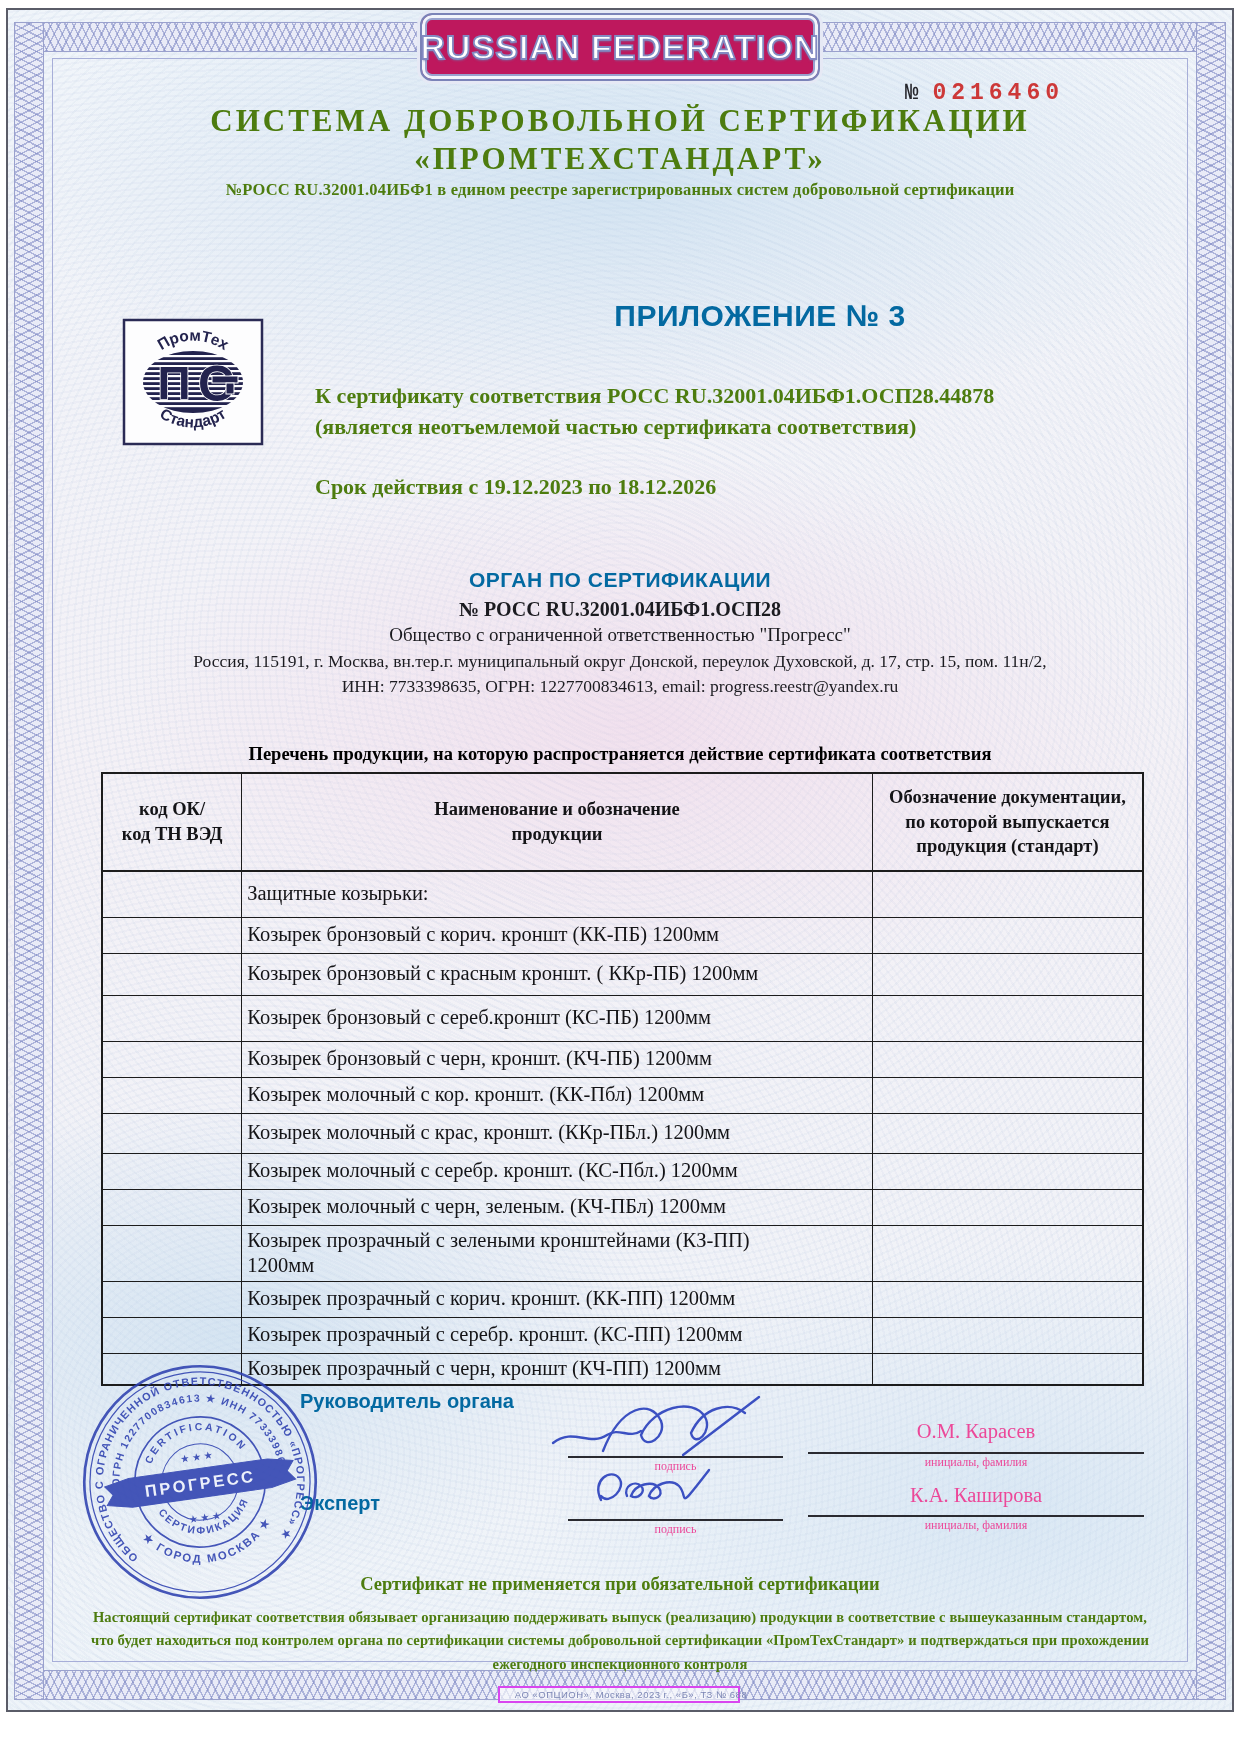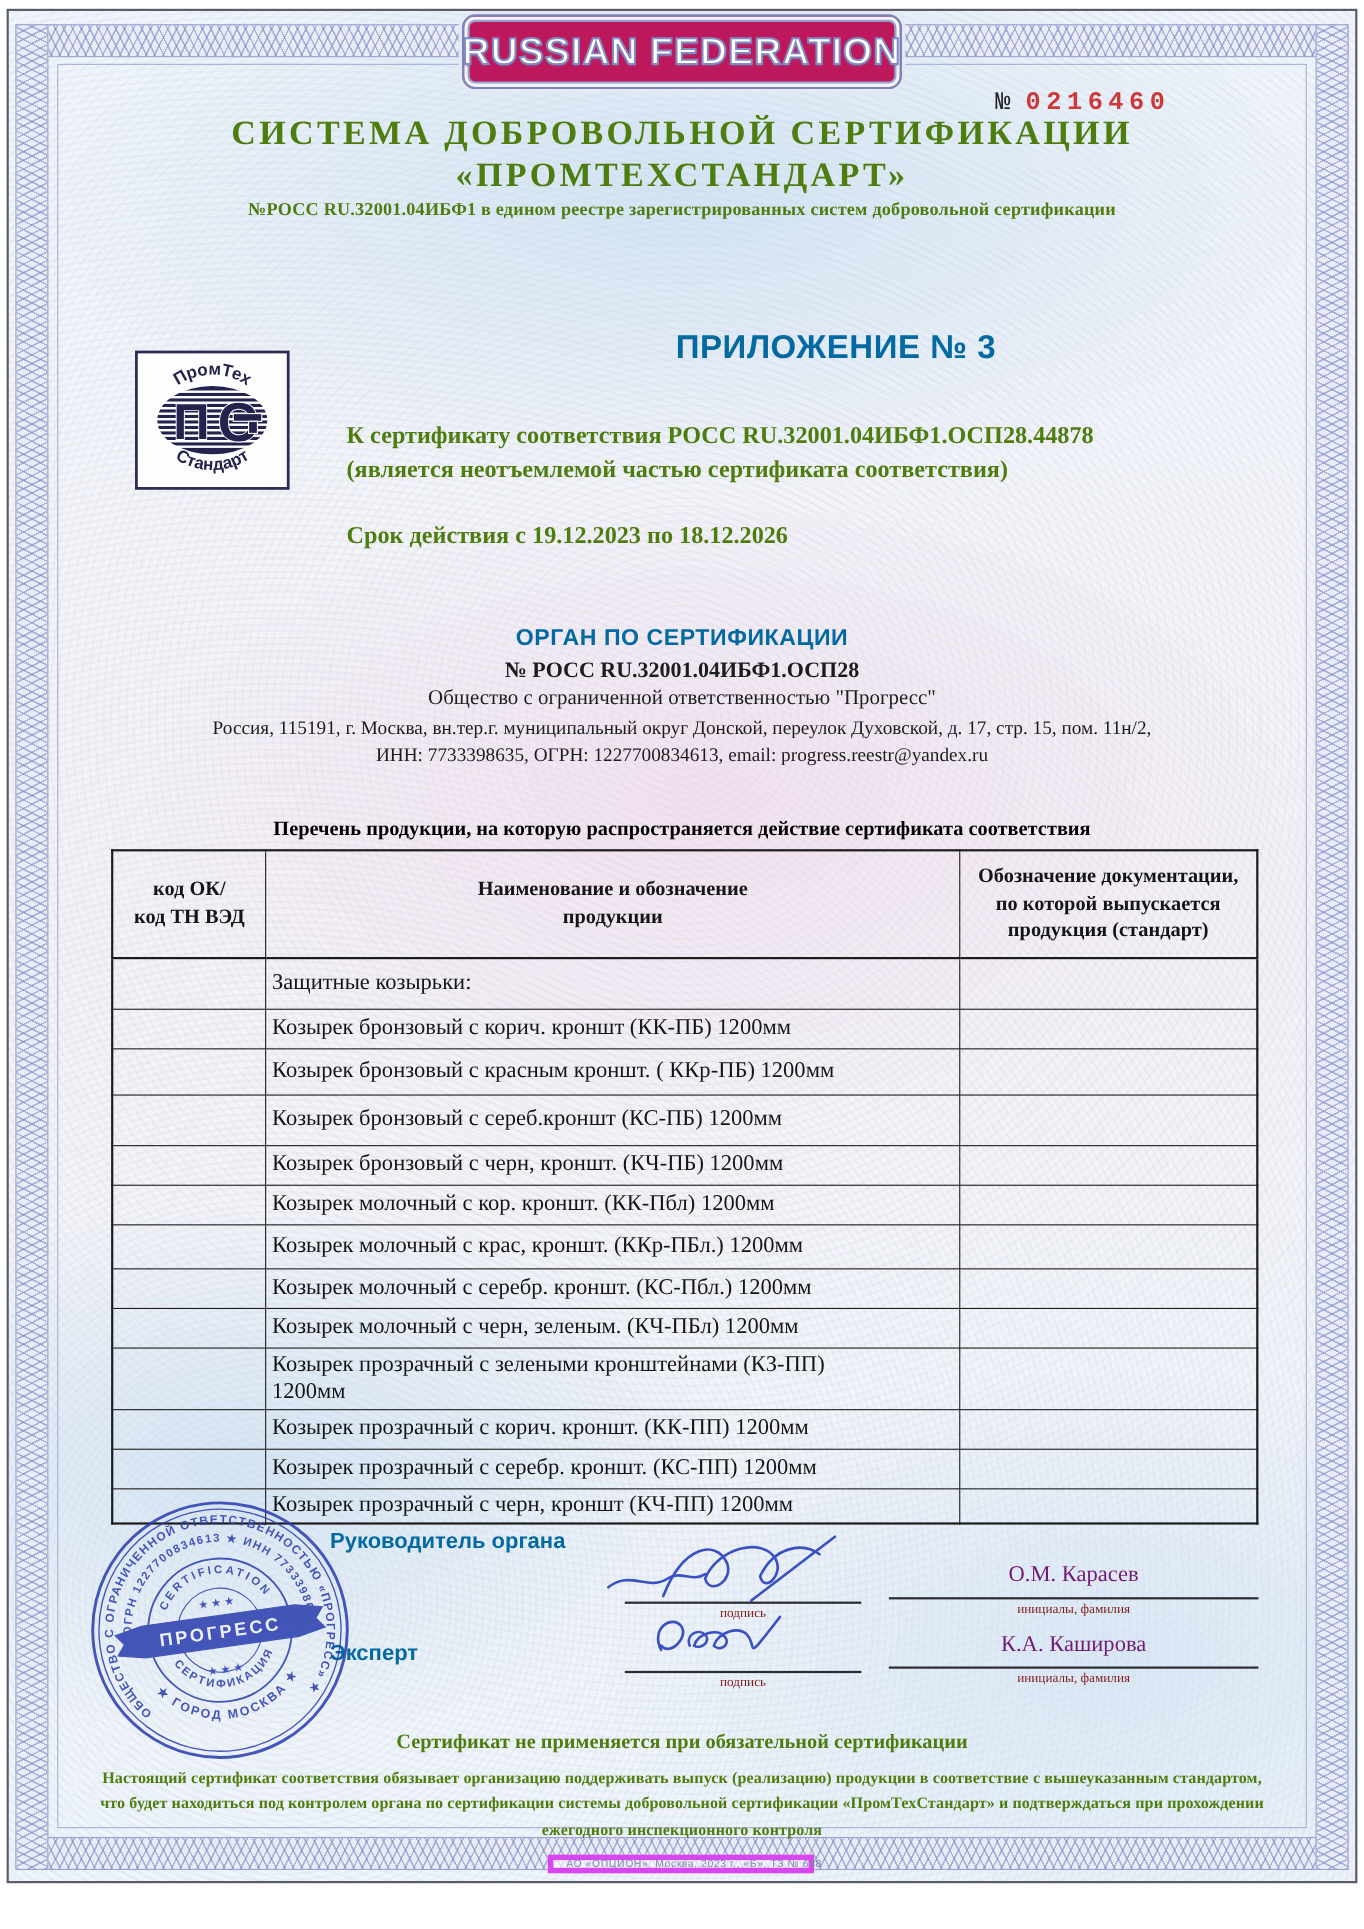--- a/index.html
+++ b/index.html
@@ -89,37 +89,37 @@
   
   .role-leader { top:1390px; left:300px; font-size:20px; }
   .role-expert { top:1492px; left:300px; font-size:20px; }
   .sig1 { position:absolute; left:545px; top:1393px; z-index:3; }
   .sig2 { position:absolute; left:585px; top:1460px; z-index:3; }
   .sign-line { position:absolute; border-top:2px solid #2a2a30; z-index:2; }
   .line-s1 { left:568px; top:1456px; width:215px; }
   .line-n1 { left:808px; top:1452px; width:336px; }
   .line-s2 { left:568px; top:1519px; width:215px; }
   .line-n2 { left:808px; top:1515px; width:336px; }
-  .sign-caption { position:absolute; text-align:center; font-family:"Liberation Serif", serif; font-size:12px; color:#7f1d1d; z-index:2; }
+  .sign-caption { position:absolute; text-align:center; font-family:"Liberation Serif", serif; font-size:12px; color:#ec4899; z-index:2; }
   .cap-s1 { left:568px; width:215px; top:1459px; }
   .cap-n1 { left:808px; width:336px; top:1455px; }
   .cap-s2 { left:568px; width:215px; top:1522px; }
   .cap-n2 { left:808px; width:336px; top:1518px; }
-  .sig-name { position:absolute; text-align:center; font-family:"Liberation Serif", serif; font-size:20.5px; color:#701a75; z-index:2; }
+  .sig-name { position:absolute; text-align:center; font-family:"Liberation Serif", serif; font-size:20.5px; color:#ec4899; z-index:2; }
   .name1 { left:826px; width:300px; top:1420px; }
   .name2 { left:826px; width:300px; top:1484px; }
 
   
   .stamp { position:absolute; left:76px; top:1358px; z-index:4; opacity:.88; transform:rotate(-8deg); }
 
   
   .no-mandatory { top:1574px; font-size:18.5px; }
   .obligation { top:1606px; left:80px; width:1080px; text-align:center; font-size:14.6px; line-height:1.6; letter-spacing:.1px; }
   .print-box { position:absolute; left:498px; top:1686px; width:242px; height:17px; z-index:3;
-    border:5px solid #d946ef; background:rgba(250,250,253,.65); display:flex; align-items:center; justify-content:center;padding-left:24px; }
+    border:2px solid #d946ef; background:rgba(250,250,253,.65); display:flex; align-items:center; justify-content:center;padding-left:24px; }
   .print-box span { font-family:"Liberation Sans", sans-serif; font-size:9.5px; color:#7d87b5; letter-spacing:.5px; white-space:nowrap; }
 </style>
 </head>
 <body>
 
 <div class="page">
   <div class="guilloche"></div>
   <div class="band top"></div>
   <div class="band bottom"></div>
   <div class="band v left"></div>

